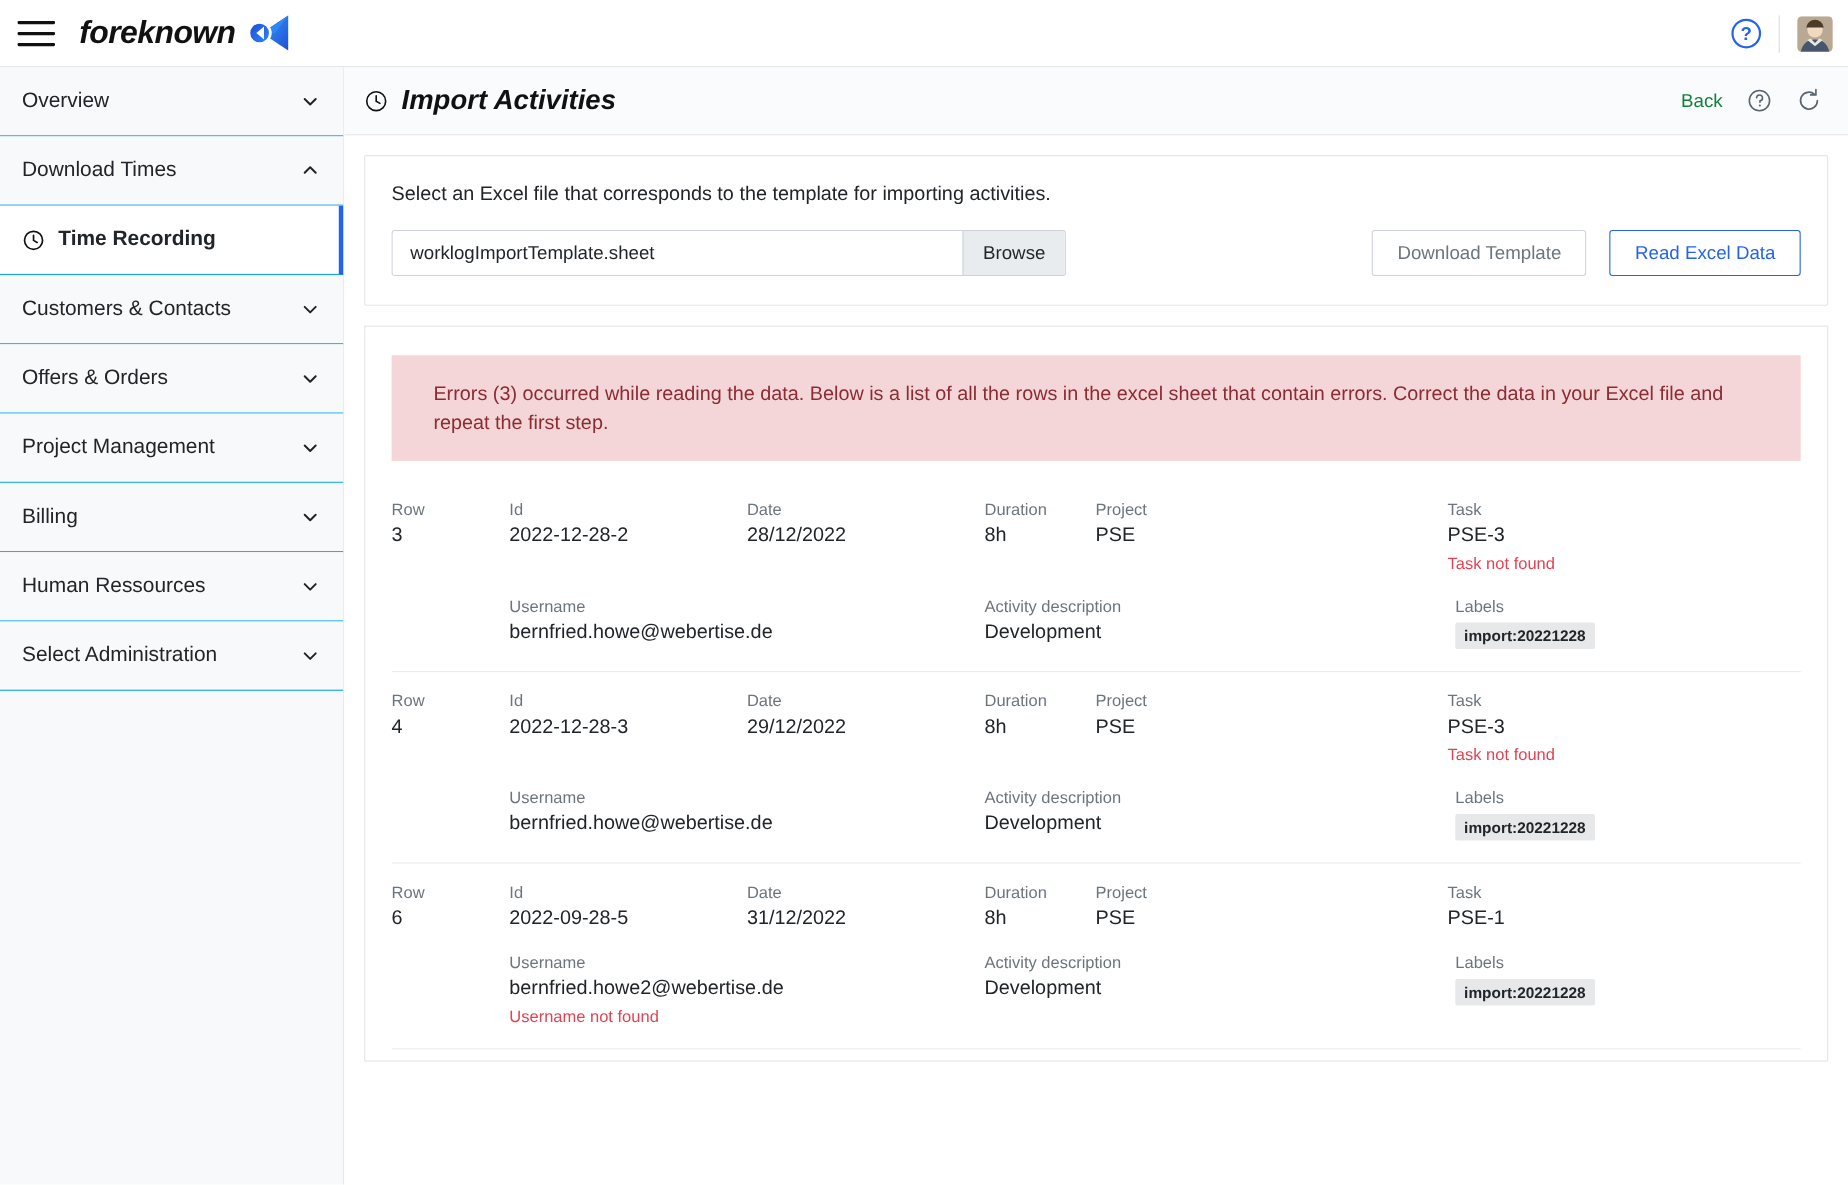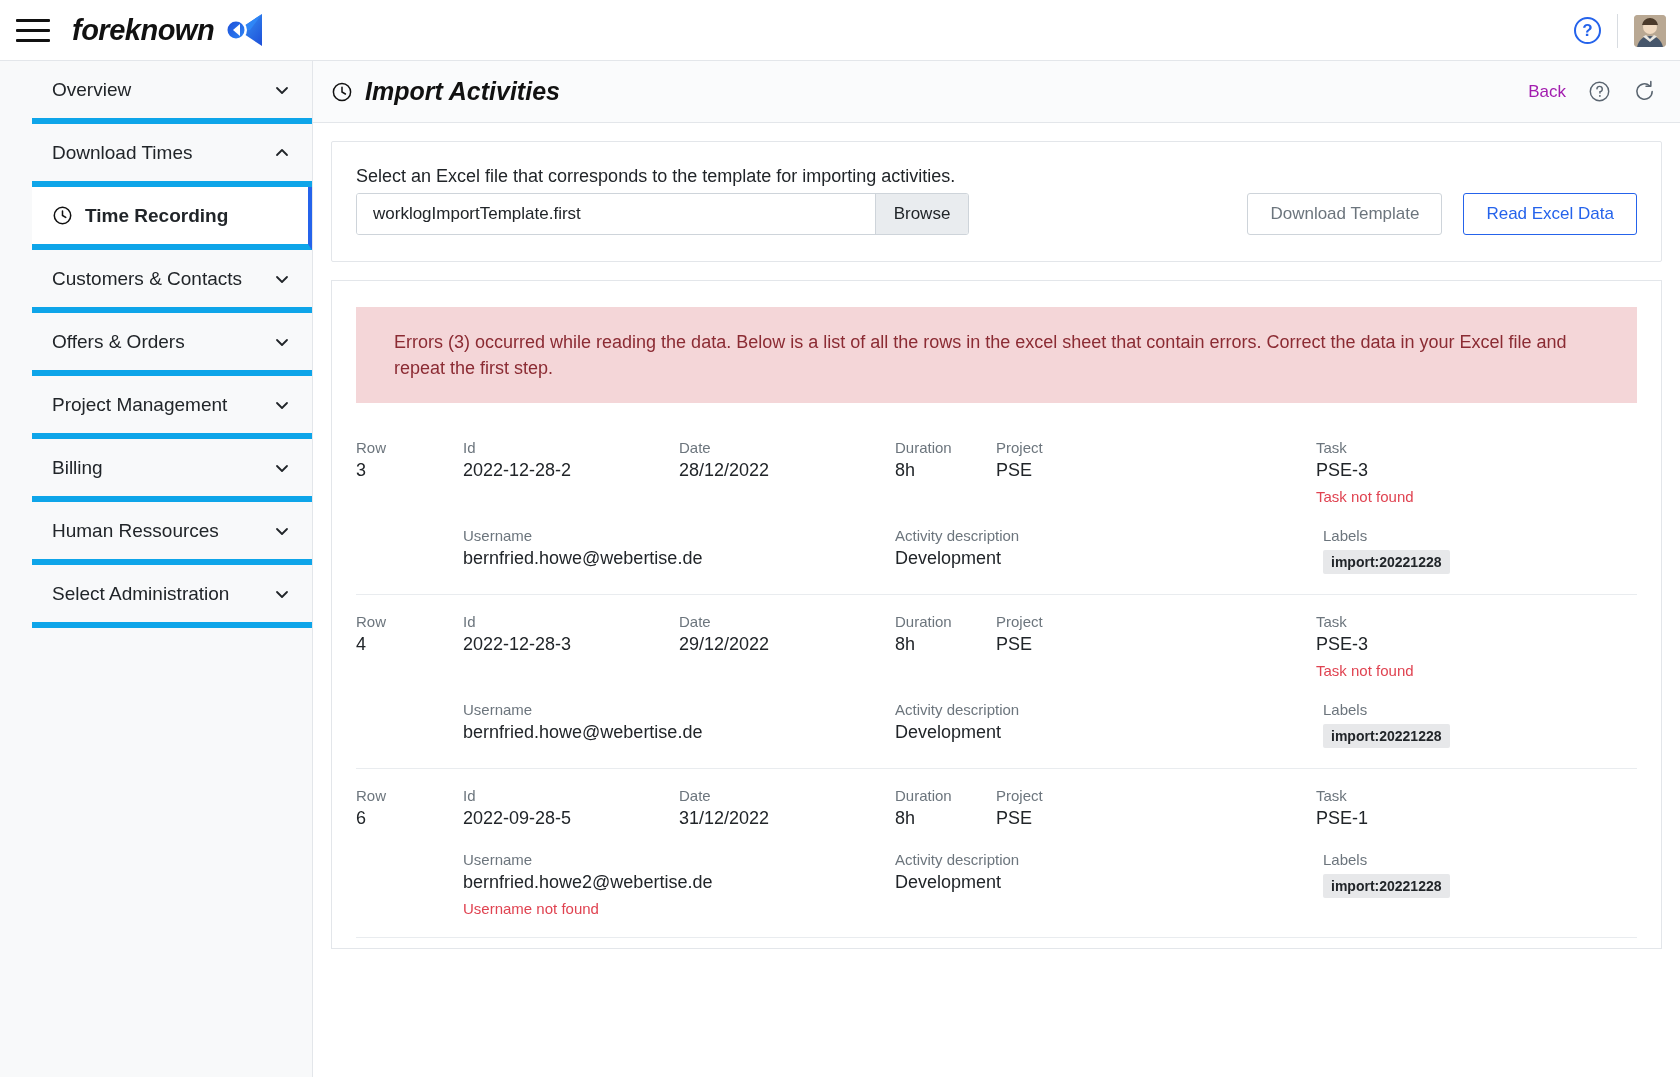--- a/index.html
+++ b/index.html
@@ -65,27 +65,26 @@
     width: 313px;
     flex: 0 0 313px;
     background: #f8f9fa;
     border-right: 1px solid #e3e6ea;
     height: 100%;
   }
   .nav-item {
     height: 63px;
     display: flex; align-items: center;
     padding: 0 22px 0 20px;
-    border-bottom: 6px solid #0ea5e9;
+    border-bottom: 1px solid #0ea5e9;
     font-size: 19px;
     color: #212529;
     cursor: pointer;
     background: #f8f9fa;
     position: relative;
-    margin-left: 32px;
   }
   .nav-item .label { flex: 1; }
   .nav-item.active {
     background: #ffffff;
     font-weight: bold;
     border-right: 4px solid #2563eb;
   }
   .nav-item.sub { padding-left: 20px; }
   .nav-item .clock { margin-right: 12px; display:flex; align-items:center; }
   .chev {
@@ -111,32 +110,32 @@
     text-align: right;
   }
   .page-title {
     display: flex; align-items: center; gap: 12px;
     font-size: 25px; font-style: italic; font-weight: bold; color: #111;
   }
   .header-actions {
     margin-left: auto;
     display: flex; align-items: center; gap: 22px;
   }
-  .back-link { font-size: 17px; color: #a21caf; cursor: pointer; }
+  .back-link { font-size: 17px; color: #15803d; cursor: pointer; }
   .icon-btn { cursor: pointer; display:flex; align-items:center; color:#495057; }
 
   .panel {
     margin: 18px 18px 0 18px;
     border: 1px solid #e3e6ea;
     background: #fff;
     border-radius: 2px;
   }
   .panel-inner { padding: 24px 24px 26px 24px; }
 
-  .intro-text { font-size: 18px; color: #212529; margin-bottom: 6px; }
+  .intro-text { font-size: 18px; color: #212529; margin-bottom: 22px; }
 
   .file-row { display: flex; align-items: center; }
   .file-input-group {
     display: flex; width: 613px; height: 42px;
     border: 1px solid #ced4da; border-radius: 3px; overflow: hidden;
   }
   .file-name {
     flex: 1; display: flex; align-items: center; padding: 0 16px;
     font-size: 17px; color: #212529; background: #fff;
   }
@@ -342,21 +341,21 @@
           </svg>
         </span>
       </div>
     </div>
 
     <section class="panel">
       <div class="panel-inner">
         <div class="intro-text">Select an Excel file that corresponds to the template for importing activities.</div>
         <div class="file-row">
           <div class="file-input-group">
-            <div class="file-name" placeholder="No file selected">worklogImportTemplate.first</div>
+            <div class="file-name" placeholder="No file selected">worklogImportTemplate.sheet</div>
             <div class="browse-btn">Browse</div>
           </div>
           <div class="file-row-actions">
             <div class="btn btn-secondary">Download Template</div>
             <div class="btn btn-primary-outline">Read Excel Data</div>
           </div>
         </div>
       </div>
     </section>
 

